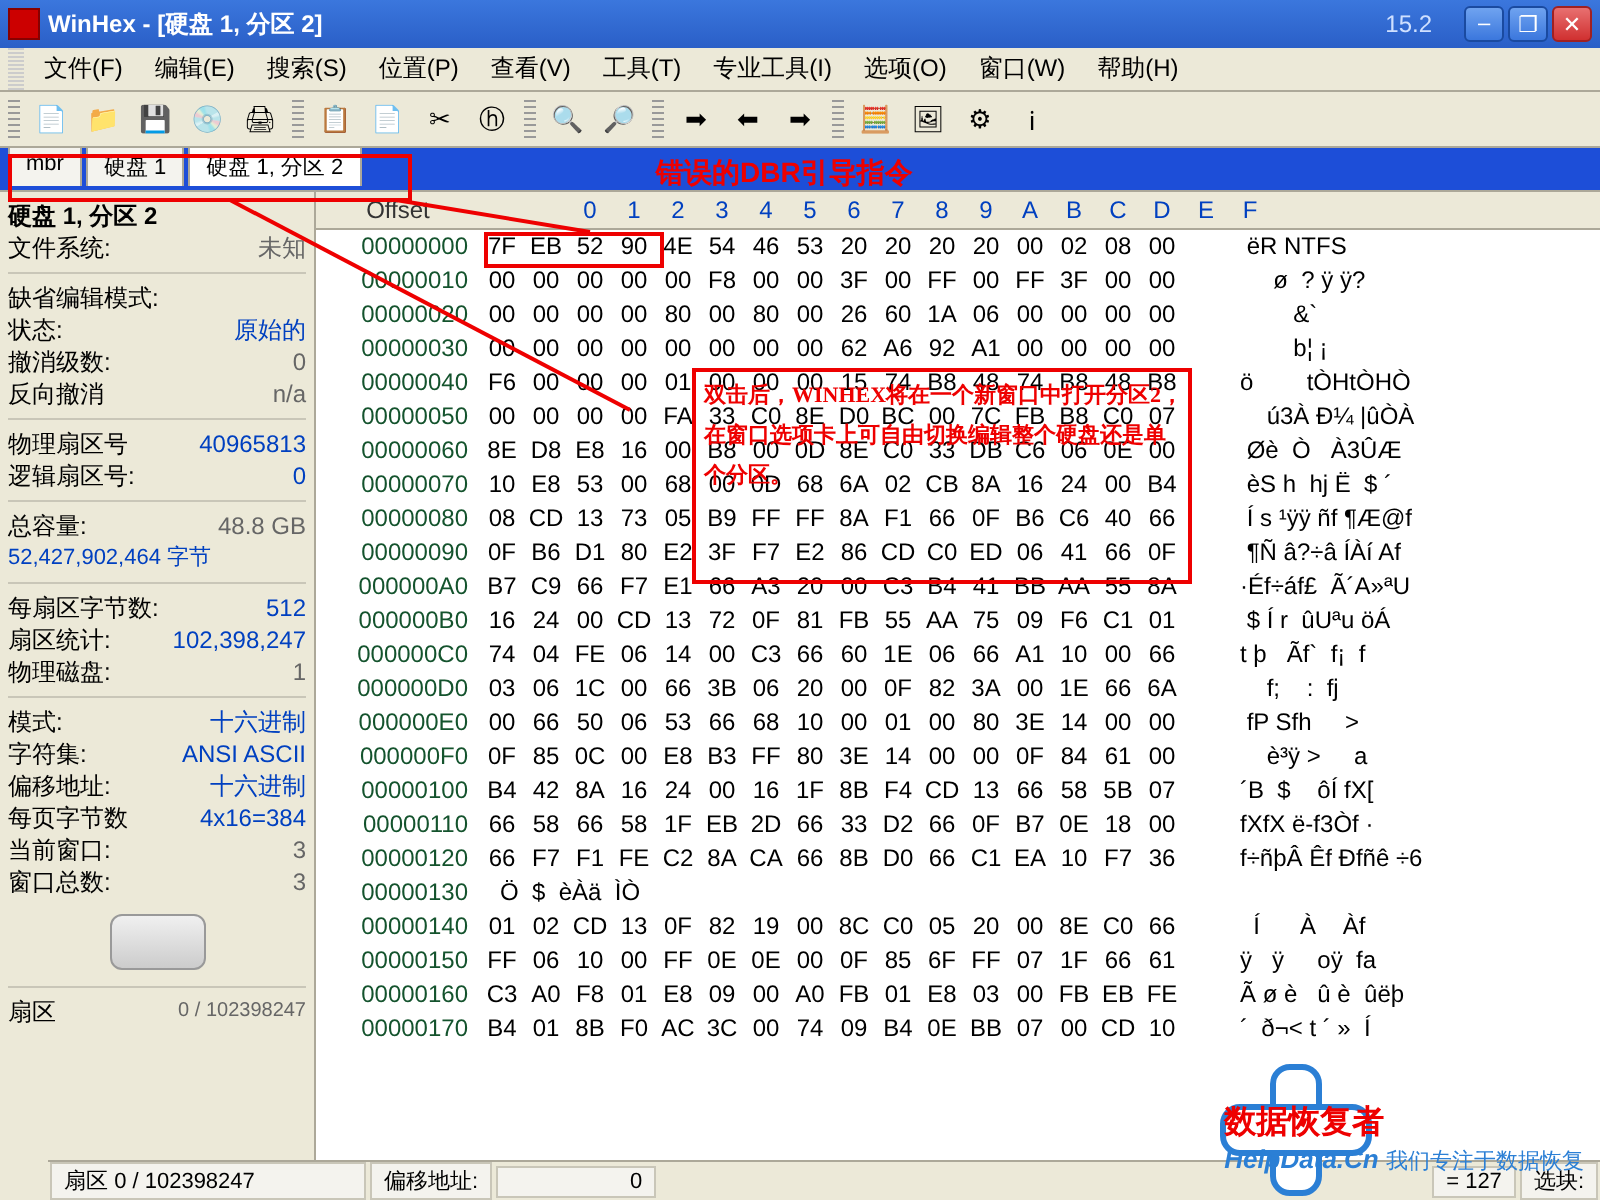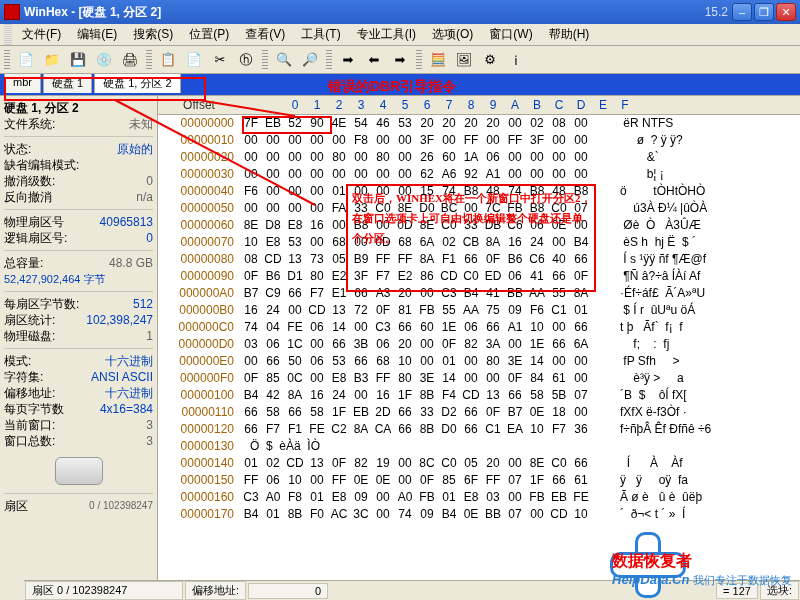--- a/index.html
+++ b/index.html
@@ -1,20 +1,20 @@
 <!DOCTYPE html>
 <html><head>
 <meta charset="utf-8">
 <style>
 * { margin:0; padding:0; box-sizing:border-box; font-family:"Microsoft YaHei",SimSun,Arial,sans-serif; }
 body { width:800px; height:600px; background:#ece9d8; overflow:hidden; font-size:12px; position:relative; }
 .titlebar { height:24px; background:linear-gradient(#3b77dd,#2a5fc7); display:flex; align-items:center; color:#fff; padding:0 4px; }
 .titlebar .appicon { width:16px; height:16px; background:#c00; margin-right:4px; display:inline-block; border:1px solid #800;}
 .titlebar .title { flex:1; font-weight:bold; }
-.titlebar .ver { color:#cfe0ff; margin-right:4px;}
+.titlebar .ver { color:#cfe0ff; margin-right:16px;}
 .winbtns { display:flex; gap:2px;}
 .winbtn { width:20px; height:18px; border:1px solid #1a4aa0; background:linear-gradient(#6fa3f0,#3b77dd); color:#fff; font-size:11px; display:flex; align-items:center; justify-content:center; border-radius:3px;}
 .winbtn.close { background:linear-gradient(#e87070,#d03030); border-color:#a02020;}
 .menubar { height:22px; background:#ece9d8; display:flex; align-items:center; padding:0 4px; border-bottom:1px solid #aca899;text-align:right;}
 .menubar .mi { padding:2px 8px; cursor:default;}
 .menubar .mstrip { width:8px; background:repeating-linear-gradient(#ccc,#ccc 1px,#ece9d8 1px,#ece9d8 2px); align-self:stretch; margin-right:2px;}
 .toolbar { height:28px; background:#ece9d8; display:flex; align-items:center; padding:2px 4px; gap:6px; border-bottom:1px solid #aca899;}
 .tb-grip { width:6px; height:20px; background:repeating-linear-gradient(#999,#999 1px,#ece9d8 1px,#ece9d8 3px);}
 .tb-ico { width:20px; height:20px; display:flex; align-items:center; justify-content:center; font-size:13px;}
 .tabbar { height:22px; background:#1d4ed8; display:flex; align-items:flex-end; padding:2px 4px; gap:2px; border-bottom:1px solid #aca899;}
@@ -28,21 +28,21 @@
 .sidebar .row .val.gray { color:#666;}
 .sidebar hr { border:none; border-top:1px solid #c9c6b8; margin:4px 0;}
 .drive-ico { width:48px; height:28px; margin:8px auto; background:linear-gradient(#f0f0f0,#ccc); border:1px solid #999; border-radius:6px;}
 .hexpane { flex:1; background:#fff; font-family:Consolas,monospace; font-size:12px; overflow:hidden; position:relative;}
 .hexhdr { display:flex; border-bottom:1px solid #aca899; background:#ece9d8; padding:2px 0; color:#0040c0;}
 .hexhdr .c-off { width:82px; text-align:center; color:#333;}
 .hexhdr .c-hex { width:380px; letter-spacing:0;margin-left:44px;}
 .hexhdr .c-asc { flex:1;}
 .hexhdr .c-hex span { display:inline-block; width:22px; text-align:center;}
 .hexrow { display:flex; line-height:17px;}
-.hexrow .c-off { width:82px; text-align:right; padding-right:6px; color:#a16207;}
+.hexrow .c-off { width:82px; text-align:right; padding-right:6px; color:#14532d;}
 .hexrow .c-hex { width:380px; color:#000;}
 .hexrow .c-hex span { display:inline-block; width:22px; text-align:center;}
 .hexrow .c-asc { flex:1; color:#000; white-space:pre;}
 .statusbar { height:20px; background:#ece9d8; border-top:1px solid #aca899; display:flex; align-items:center; font-size:11px;margin-left:24px;}
 .statusbar .cell { border:1px solid #c9c6b8; padding:1px 6px; margin:0 1px; background:#f4f3ee;}
 .statusbar .fill { flex:1;}
 .annot-red { position:absolute; color:#e00; font-weight:bold; font-size:14px; pointer-events:none;}
 .hex-outline { position:absolute; border:2px solid #e00; pointer-events:none;}
 .overlay-text { font-family:Liberation Serif, serif; font-size:11px; line-height:20px; }
 .watermark { position:absolute; right:8px; bottom:12px; color:#2b7fd5; font-size:13px;}
@@ -121,25 +121,25 @@
   <div class="sidebar">
     <div class="row">
         <b>硬盘 1, 分区 2</b>
       </div>
     <div class="row">
         <span class="lbl">文件系统:</span>
         <span class="val gray">未知</span>
       </div>
     <hr>
     <div class="row">
+        <span class="lbl">缺省编辑模式:</span>
+      </div>
+    <div class="row">
         <span class="lbl">状态:</span>
         <span class="val">原始的</span>
-      </div>
-    <div class="row">
-        <span class="lbl">缺省编辑模式:</span>
       </div>
     <div class="row">
         <span class="lbl">撤消级数:</span>
         <span class="val gray">0</span>
       </div>
     <div class="row">
         <span class="lbl">反向撤消</span>
         <span class="val gray">n/a</span>
       </div>
     <hr>

